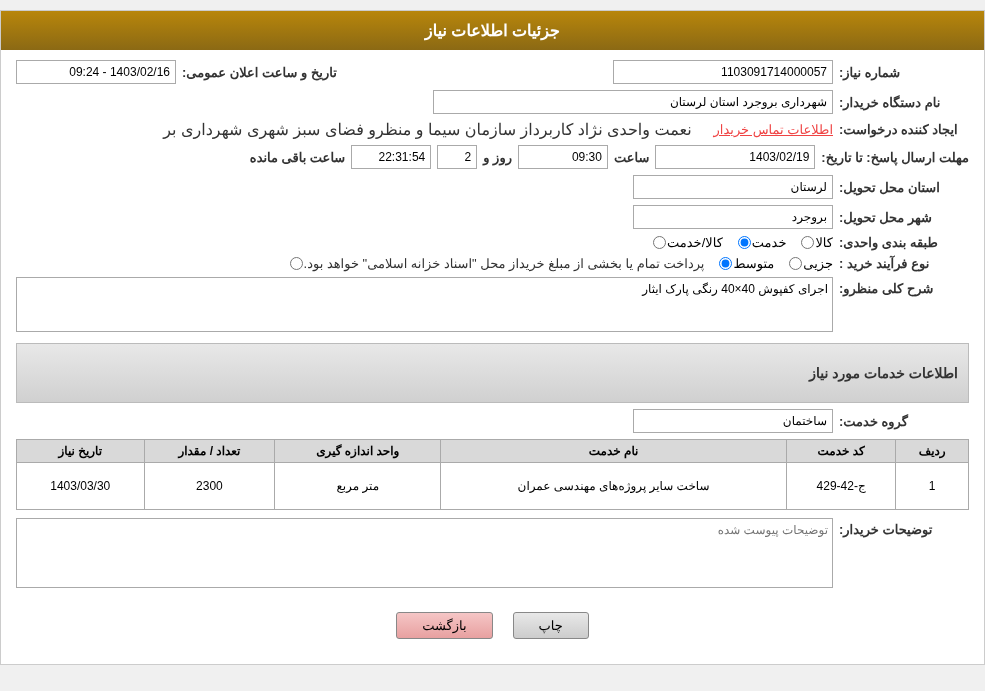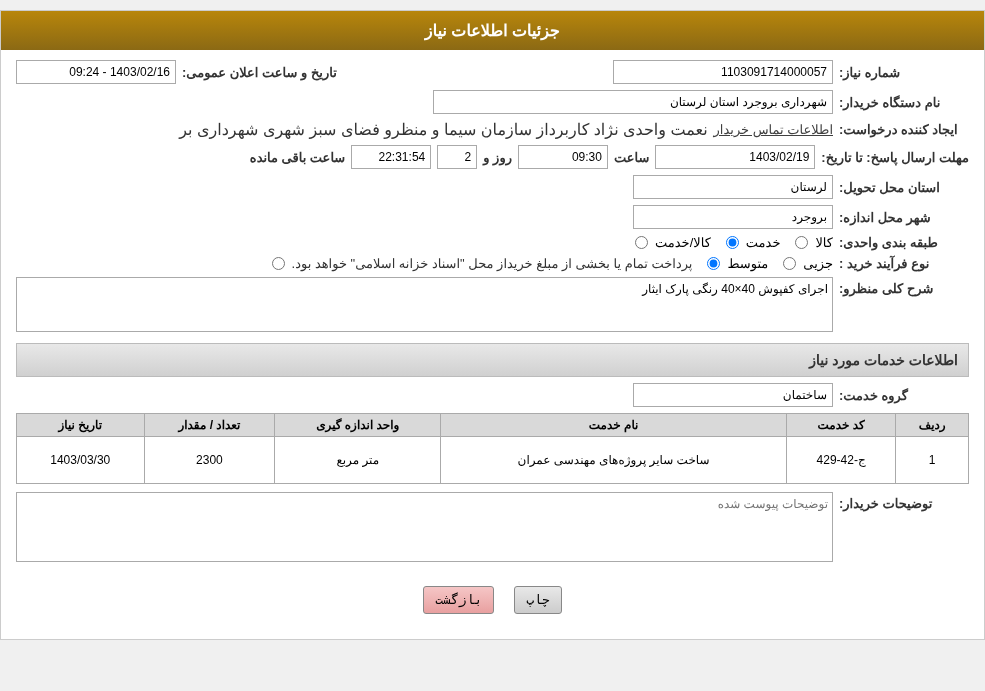--- a/index.html
+++ b/index.html
@@ -49,39 +49,39 @@
       background: #fff;
       padding: 2px 5px;
       height: 24px;
       font-size: 12px;
       font-family: Tahoma, Arial, sans-serif;
       direction: rtl;
     }
     .input-wide { width: 220px; }
     .input-medium { width: 160px; }
     .input-small { width: 90px; }
-    .link-blue { color: #404040; text-decoration: underline; cursor: pointer; }
+    .link-blue { color: #ef4444; text-decoration: underline; cursor: pointer; margin-left: 16px; }
     .section-title {
       background: linear-gradient(to bottom, #e8e8e8, #d0d0d0);
       border: 1px solid #bbb;
-      padding: 8px 10px;
+      padding: 21px 10px;
       font-weight: bold;
       font-size: 14px;
       color: #333;
       margin: 8px 0 6px 0;
     }
     .radio-group {
       display: flex;
       gap: 15px;
       align-items: center;
     }
     .radio-item {
       display: flex;
       align-items: center;
-      gap: 7px;
+      gap: 1px;
     }
     .textarea-field {
       border: 1px solid #aaa;
       background: #fff;
       padding: 4px;
       font-size: 12px;
       font-family: Tahoma, Arial, sans-serif;
       direction: rtl;
       resize: none;
     }
@@ -106,23 +106,23 @@
       font-size: 12px;
       background: #fff;
     }
     .buttons-row {
       display: flex;
       justify-content: center;
       gap: 20px;
       padding: 15px 0;
     }
     .btn {
-      padding: 5px 11px;
+      padding: 5px 25px;
       font-size: 13px;
-      font-family: Liberation Mono, monospace;
+      font-family: Liberation Sans, sans-serif;
       cursor: pointer;
       border: 1px solid #888;
       border-radius: 3px;
       text-align: center;
     }
     .btn-print {
       background: linear-gradient(to bottom, #e8e8e8, #ccc);
     }
     .btn-back {
       background: linear-gradient(to bottom, #f5c6c6, #e8a0a0);
@@ -168,21 +168,21 @@
       <input class="input-field" style="width: 80px;" type="text" value="22:31:54" readonly="">
       <span class="label-sm">ساعت باقی مانده</span>
     </div>
 
     <div class="row">
       <span class="label">استان محل تحویل:</span>
       <input class="input-field" style="width: 200px;" type="text" value="لرستان" readonly="">
     </div>
 
     <div class="row">
-      <span class="label">شهر محل اندازه:</span>
+      <span class="label">شهر محل تحویل:</span>
       <input class="input-field" style="width: 200px;" type="text" value="بروجرد" readonly="">
     </div>
 
     <div class="row">
       <span class="label">طبقه بندی واحدی:</span>
       <div class="radio-group">
         <div class="radio-item">
           <span>کالا</span>
           <input type="radio" name="tabaqebandi" style="">
         </div>

